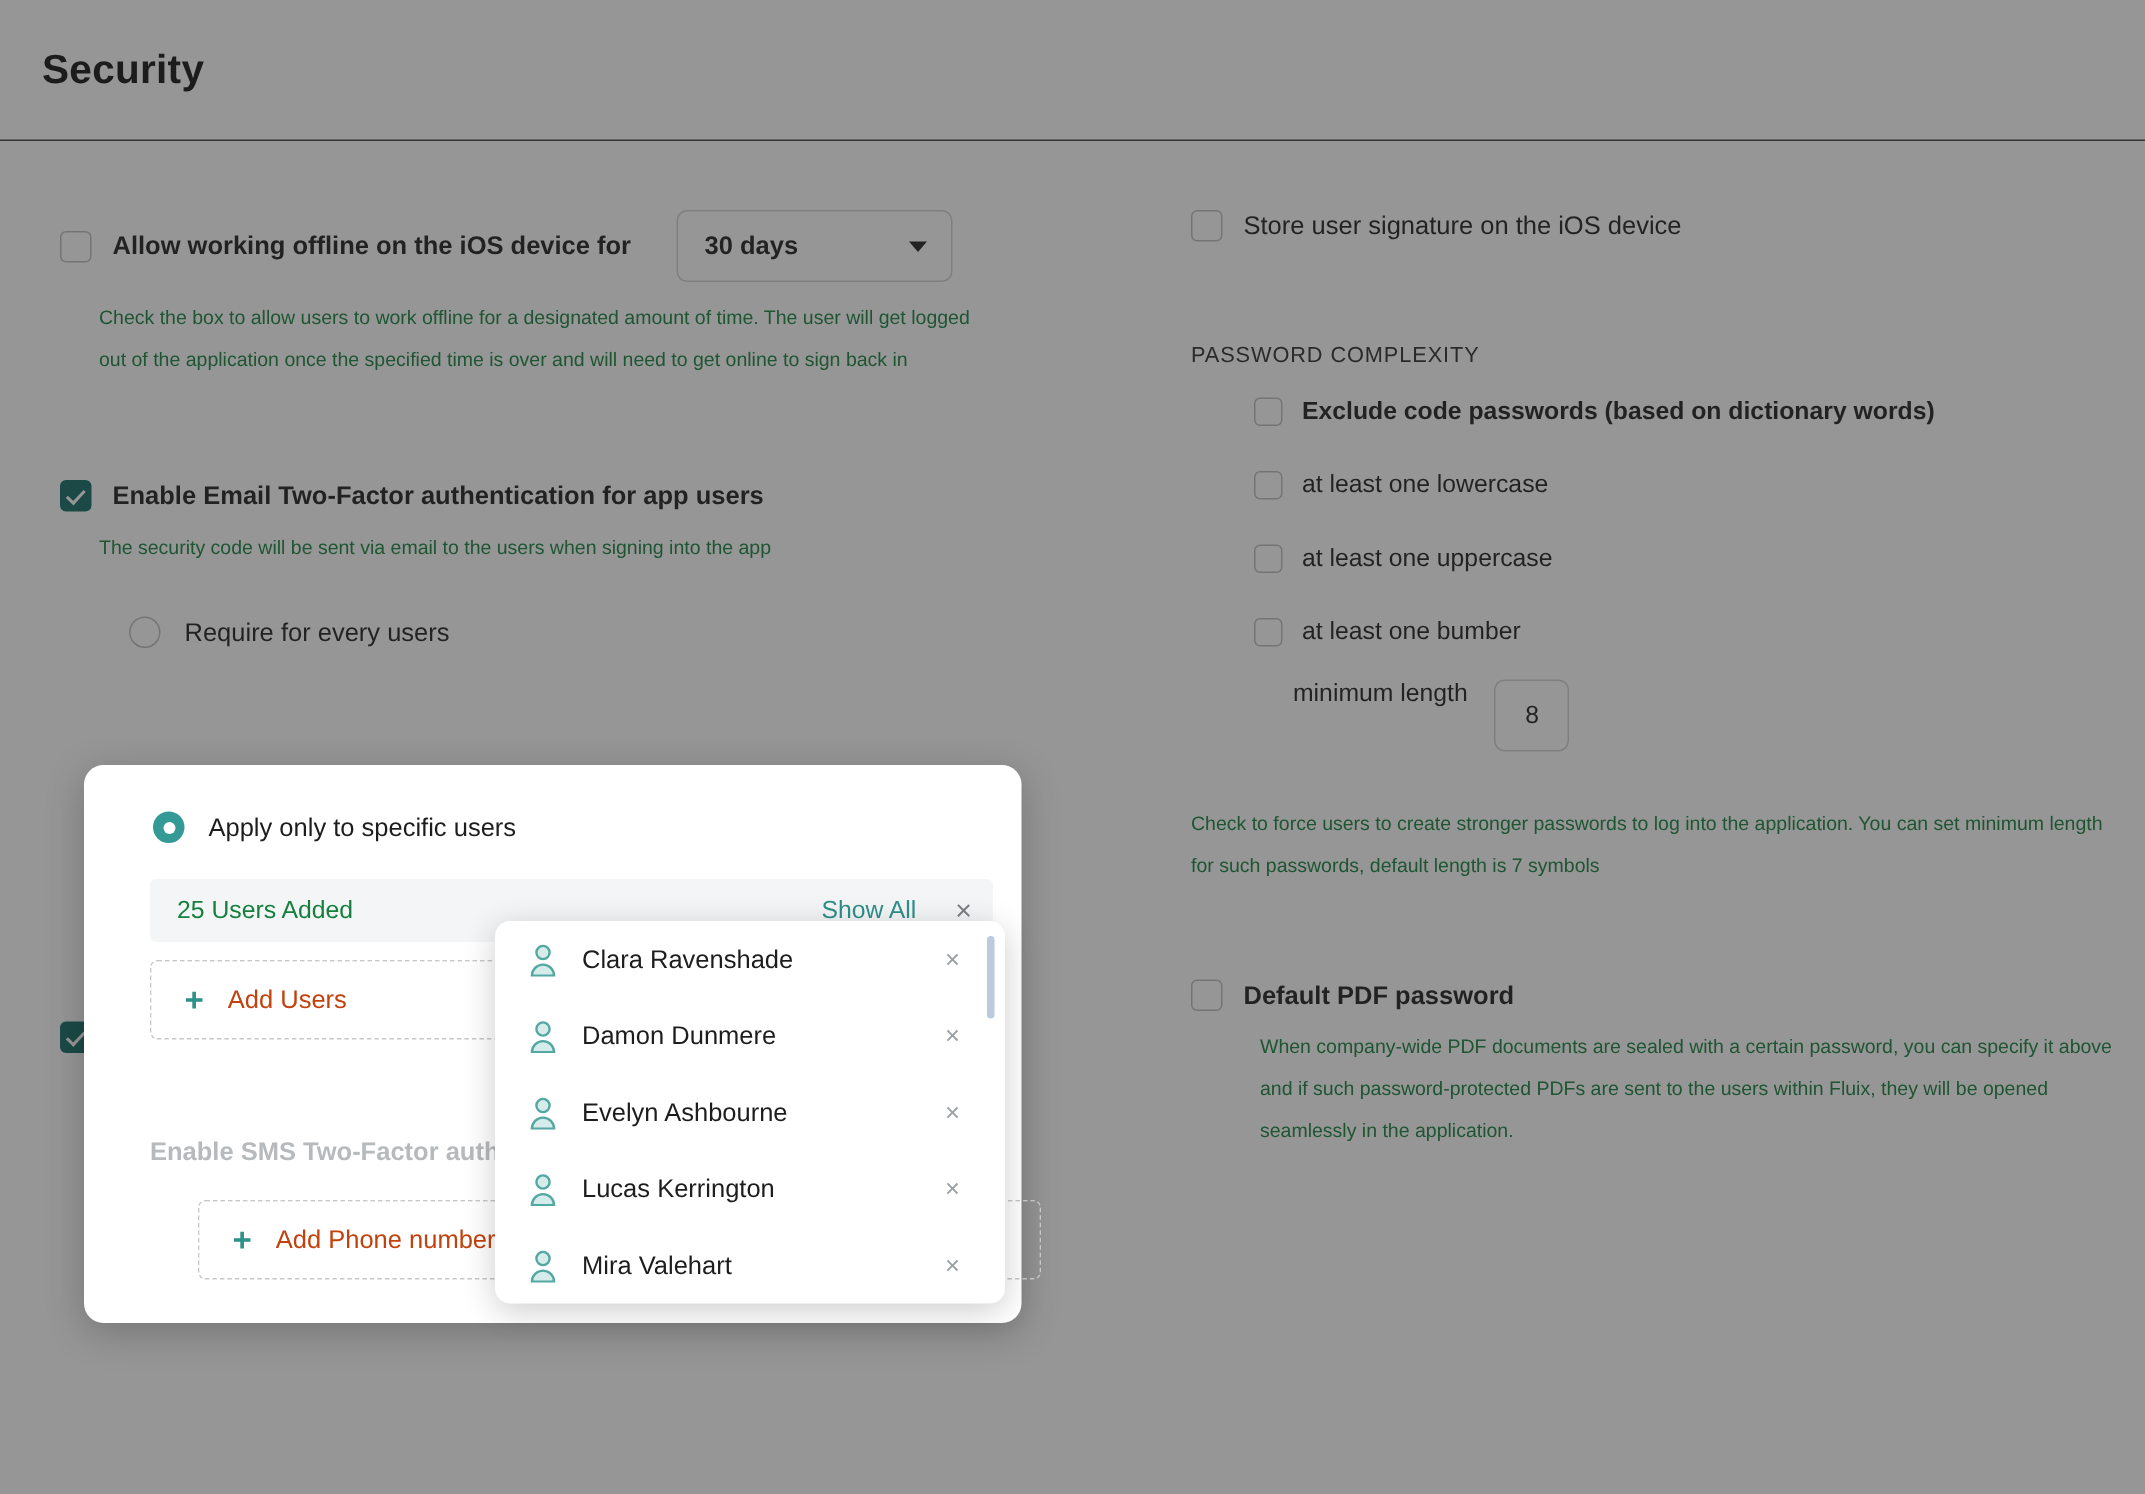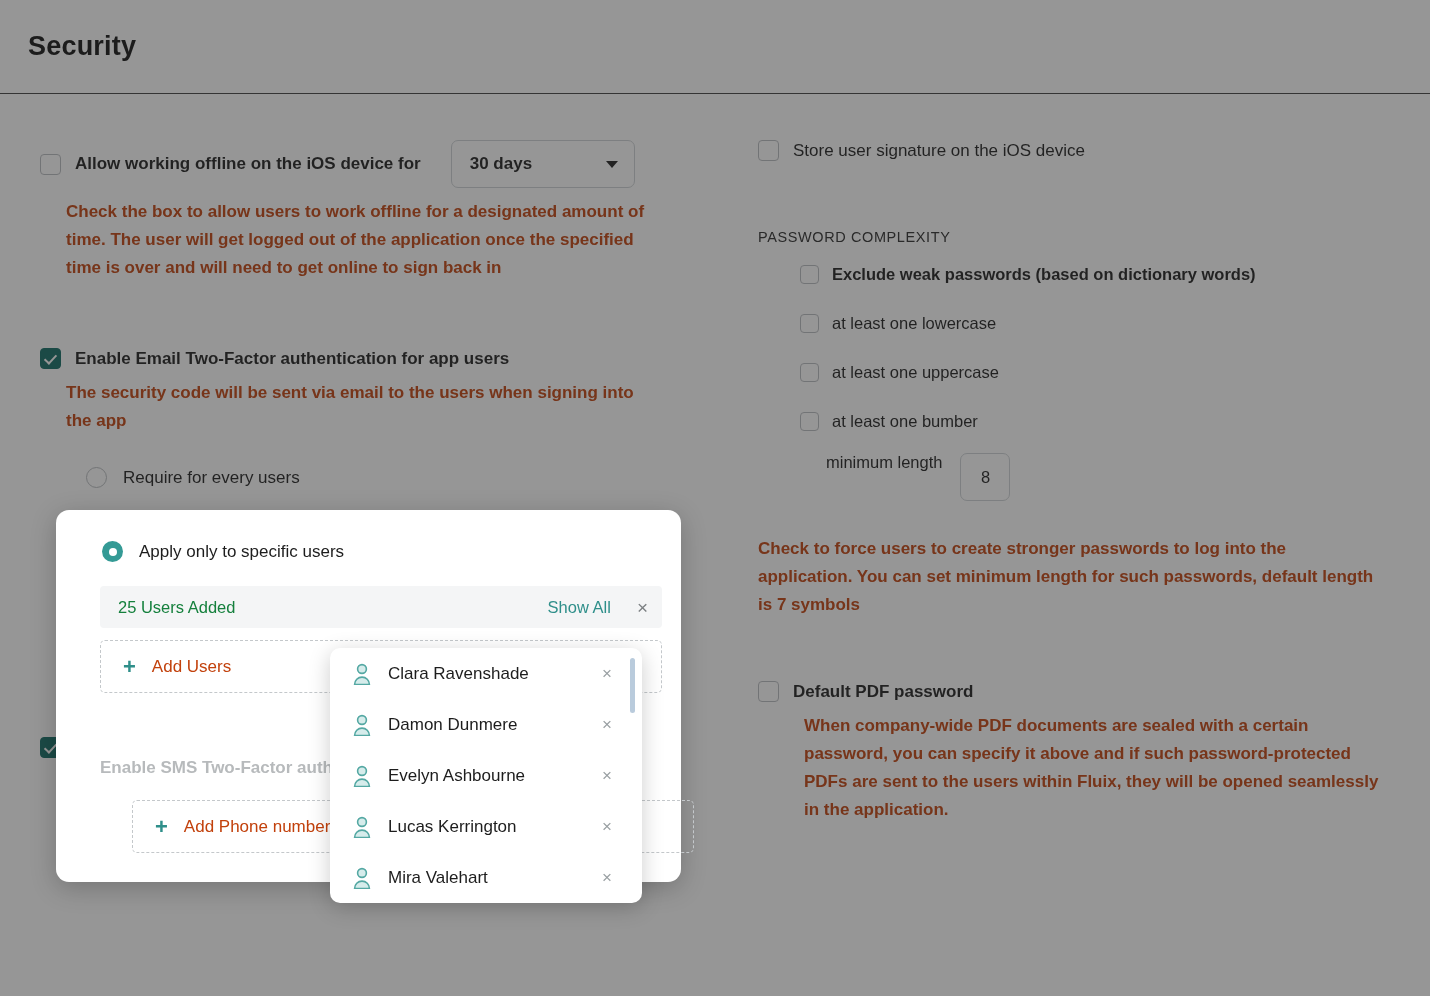--- a/index.html
+++ b/index.html
@@ -36,20 +36,21 @@
   .page-title {
     font-size: 27px;
     font-weight: 600;
     color: #101010;
     letter-spacing: .2px;
   }
   .columns {
     display: flex;
     padding: 46px 30px 0 30px;
     box-sizing: border-box;
+    gap: 36px;
   }
   .col-left { width: 690px; flex: none; padding-left: 10px;}
   .col-right { width: 650px; flex: none; padding-left: 28px;}
 
   
   .row {
     display: flex;
     align-items: center;
   }
   .opt-row { margin-bottom: 6px; }
@@ -81,26 +82,25 @@
   }
   .cb-label {
     font-size: 17px;
     font-weight: bold;
     color: #1d1d1d;
     margin-left: 14px;
   }
   .cb-label.normal { font-weight: normal; }
 
   .desc {
-    font-size: 17px;
+    font-size: 13px;
     line-height: 28px;
-    color: #c2410c;
+    color: #15803d;
     margin: 10px 0 0 26px;
     max-width: 600px;
-    font-weight: bold;
   }
   .desc.wide { max-width: 620px; }
 
   .select {
     margin-left: 30px;
     width: 184px;
     height: 48px;
     border: 1px solid #cfd3d6;
     border-radius: 7px;
     background: #fff;
@@ -258,22 +258,22 @@
   .modal-phone {
     position: absolute;
     left: 76px;
     top: 290px;
   }
 
   
   .user-dropdown {
     position: absolute;
     left: 330px;
-    top: 648px;
-    width: 312px;
+    top: 614px;
+    width: 340px;
     height: 255px;
     background: #ffffff;
     border-radius: 10px;
     box-shadow: 0 5px 22px rgba(0,0,0,0.20);
     z-index: 30;
     overflow: hidden;
   }
   .user-item {
     height: 51px;
     display: flex;
@@ -363,21 +363,21 @@
 
         <div class="row opt-row">
           <div class="checkbox"></div>
           <div class="cb-label normal">Store user signature on the iOS device</div>
         </div>
 
         <div class="section-title">PASSWORD COMPLEXITY</div>
 
         <div class="pc-row">
           <div class="checkbox"></div>
-          <div class="pc-label bold">Exclude weak passwords (based on dictionary words)</div>
+          <div class="pc-label bold">Exclude code passwords (based on dictionary words)</div>
         </div>
         <div class="pc-row">
           <div class="checkbox"></div>
           <div class="pc-label">at least one lowercase</div>
         </div>
         <div class="pc-row">
           <div class="checkbox"></div>
           <div class="pc-label">at least one uppercase</div>
         </div>
         <div class="pc-row" style="margin-bottom:22px">

